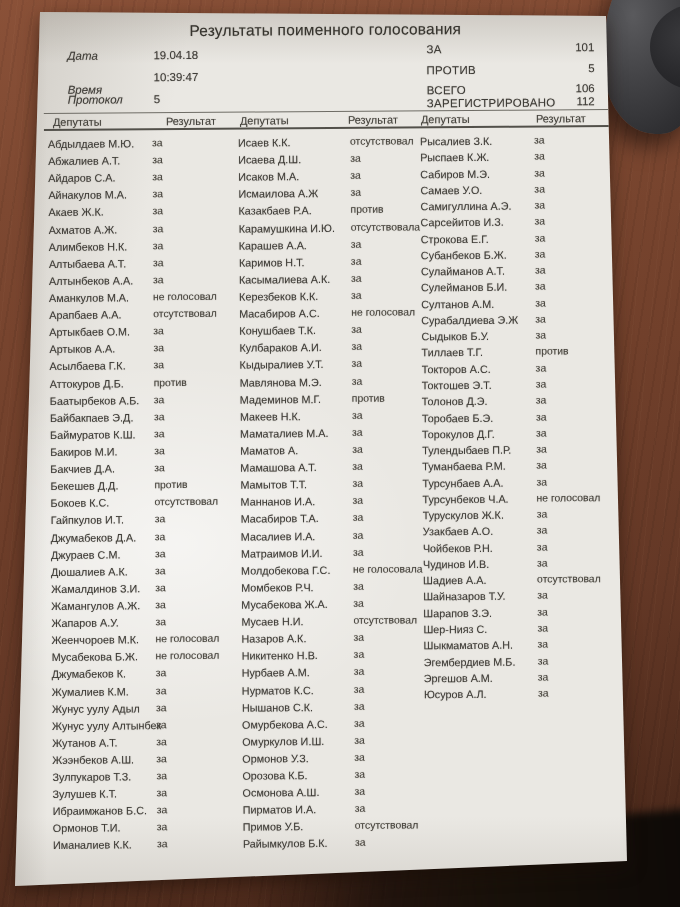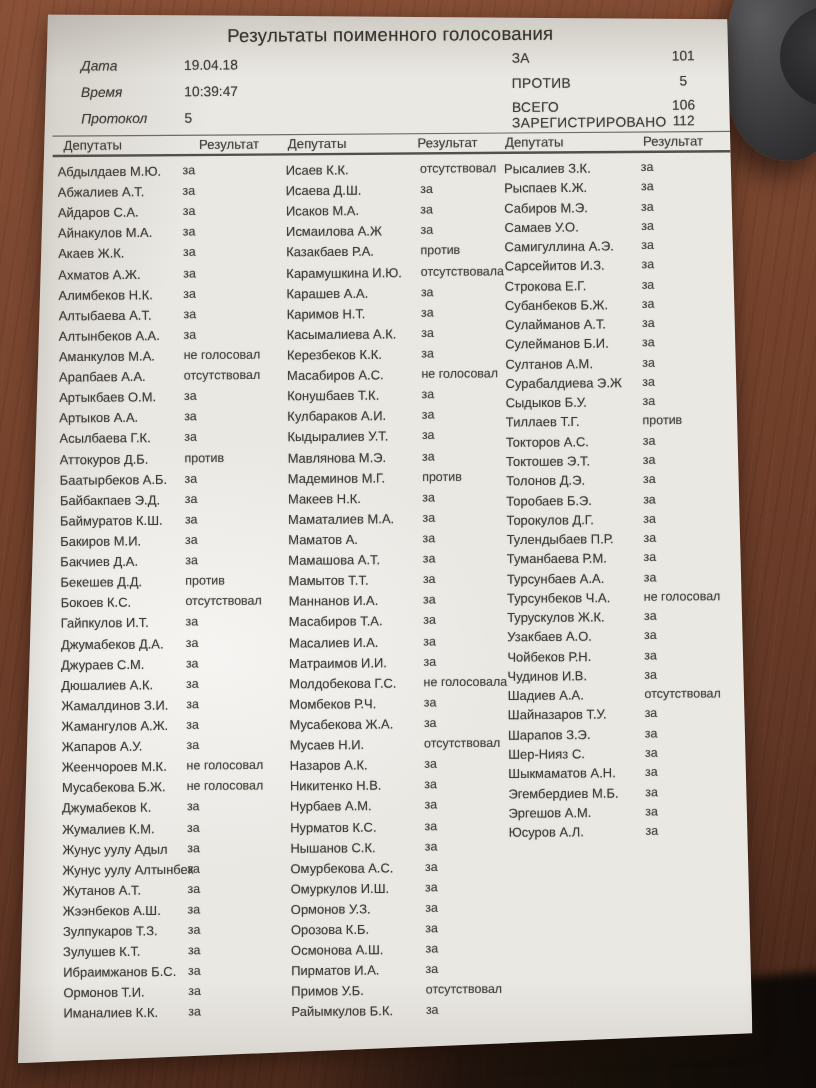--- a/index.html
+++ b/index.html
@@ -40,21 +40,21 @@
   .content{position:absolute;inset:0;transform:rotate(-.4deg);transform-origin:330px 140px;
     color:#403e39;text-shadow:0 0 1px rgba(75,70,62,.5);}
 
   .title{position:absolute;left:45px;top:21px;width:562px;text-align:center;
     font-size:15.5px;letter-spacing:.2px;color:#37352f;}
 
   .meta-label,.meta-value,.tot-label,.tot-value{position:absolute;font-size:11.5px;white-space:nowrap;}
   .meta-label{left:68px;font-style:italic;}
   .meta-value{left:154px;}
   .tot-label{left:427px;letter-spacing:.3px;}
-  .tot-value{left:545px;width:50px;text-align:center;}
+  .tot-value{left:545px;width:50px;text-align:right;}
 
   .rule{position:absolute;left:44px;width:566px;}
   .rule-top{top:111px;height:1.3px;background:#6e6c65;}
   .rule-bottom{top:127px;height:2px;background:#52504a;}
 
   .th{position:absolute;top:114px;font-size:11px;color:#45433d;white-space:nowrap;}
 
   .col-group{position:absolute;top:136px;width:182px;font-size:10.8px;}
   .g1{left:48px;} .g2{left:238px;} .g3{left:420px;}
   .row{position:relative;height:17.12px;}
@@ -75,21 +75,21 @@
   </div>
 
   <div class="paper-wrap">
     <div class="paper">
       <div class="content">
 
         <div class="title">Результаты поименного голосования</div>
 
         <span class="meta-label" style="top:48px">Дата</span>
         <span class="meta-value" style="top:48px">19.04.18</span>
-        <span class="meta-label" style="top:70px">Время</span>
+        <span class="meta-label" style="top:82px">Время</span>
         <span class="meta-value" style="top:70px">10:39:47</span>
         <span class="meta-label" style="top:92px">Протокол</span>
         <span class="meta-value" style="top:92px">5</span>
 
         <span class="tot-label" style="top:44px">ЗА</span>
         <span class="tot-value" style="top:43px">101</span>
         <span class="tot-label" style="top:65px">ПРОТИВ</span>
         <span class="tot-value" style="top:64px">5</span>
         <span class="tot-label" style="top:85px">ВСЕГО</span>
         <span class="tot-value" style="top:84px">106</span>

